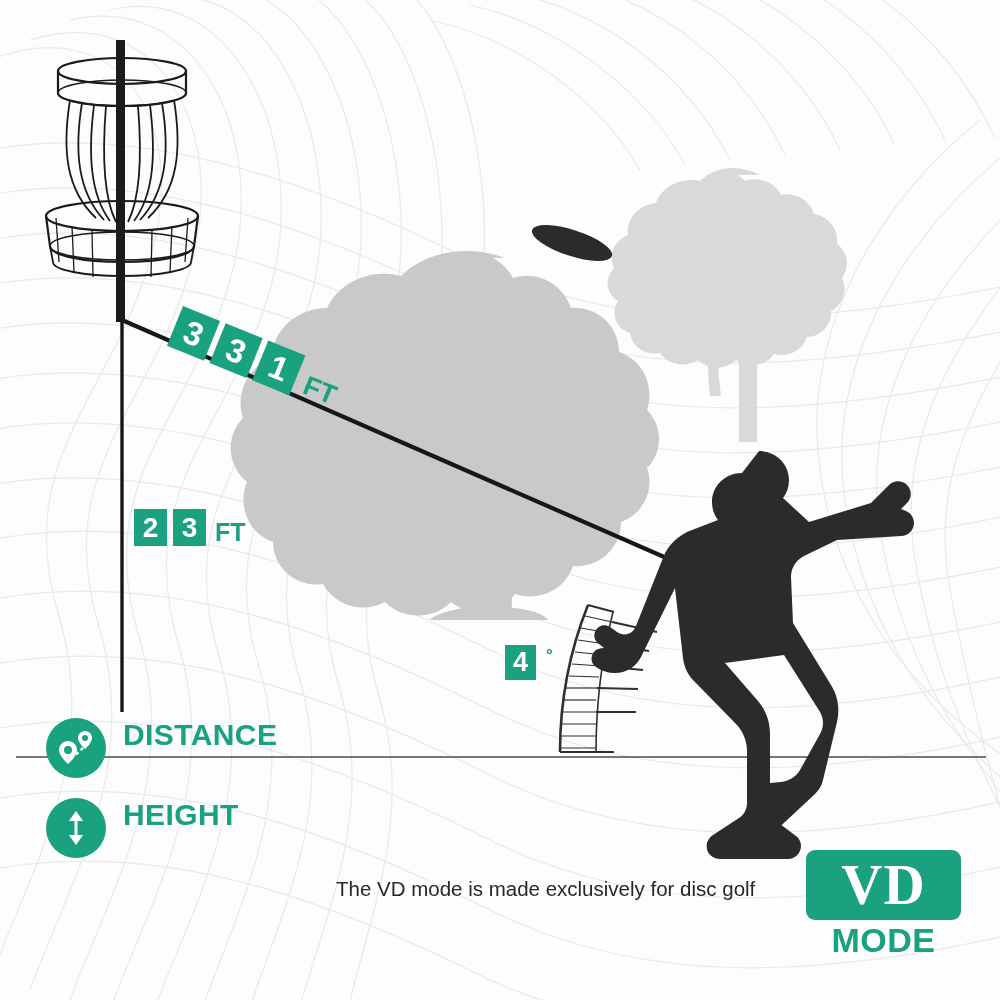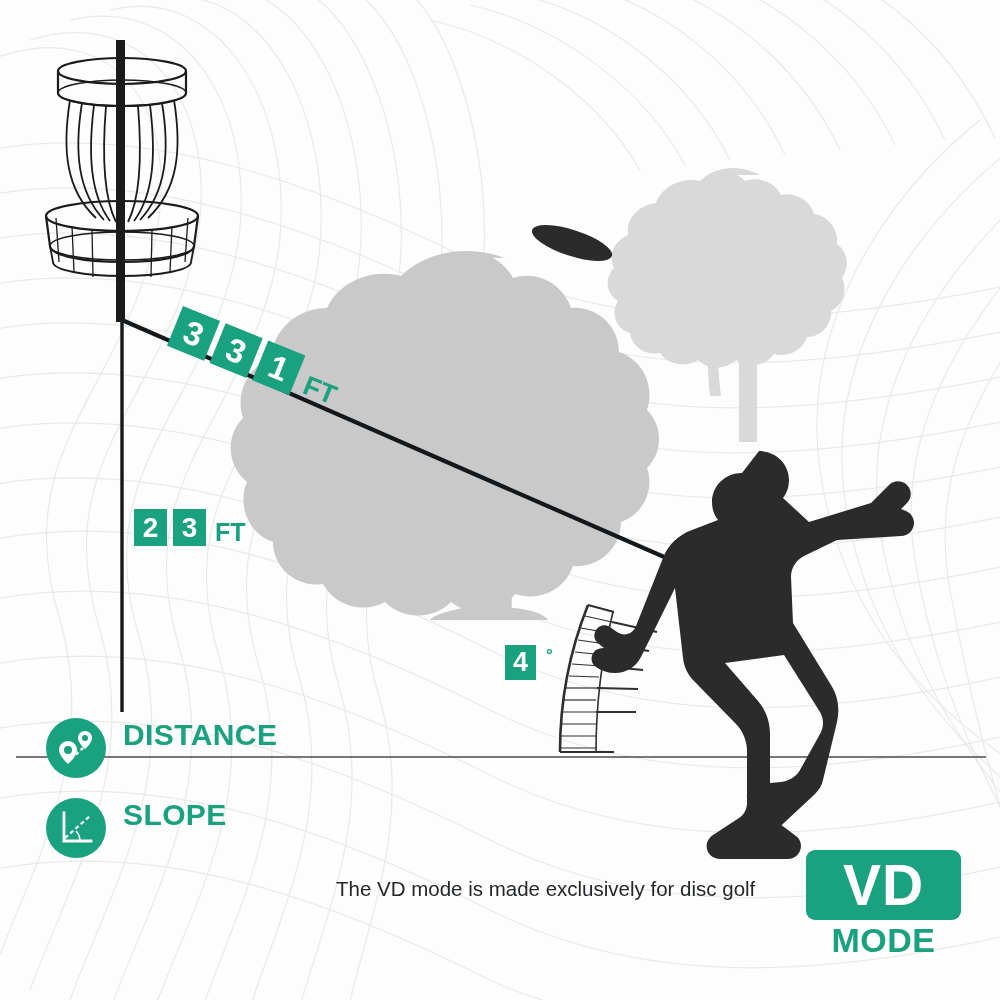--- a/index.html
+++ b/index.html
@@ -145,20 +145,21 @@
   }
   #vd-badge .vd-box {
     background: #1aa180;
     border-radius: 9px;
     color: #ffffff;
     font-weight: bold;
     font-size: 57px;
     line-height: 70px;
     letter-spacing: 1px;
     height: 70px;
+    font-family: Liberation Serif, serif;
   }
   #vd-badge .vd-mode {
     color: #1aa180;
     font-weight: bold;
     font-size: 34px;
     line-height: 1.1;
     margin-top: 2px;
     letter-spacing: 0.5px;
     text-align: center;
   }
@@ -343,35 +344,33 @@
             <circle cx="12" cy="22" r="4" fill="#1aa180"></circle>
             <path d="M29,3 c-4,0 -7,3 -7,7 c0,5 7,11 7,11 c0,0 7,-6 7,-11 c0,-4 -3,-7 -7,-7 z"></path>
             <circle cx="29" cy="10" r="3" fill="#1aa180"></circle>
           </g>
           <path d="M15,31 L27,20" stroke="#ffffff" stroke-width="2.4" stroke-dasharray="3.5 3" fill="none"></path>
         </svg>
       </div>
       <div class="legend-label">DISTANCE</div>
     </div>
 
-
     <div class="legend-row">
       <div class="legend-icon">
         <svg width="40" height="40" viewBox="0 0 40 40">
-          <g fill="none" stroke="#ffffff" stroke-width="2.8" stroke-linecap="square">
-            <path d="M8,5 L8,33 L35,33"></path>
+          <g fill="none" stroke="#ffffff" stroke-width="3">
+            <line x1="20" y1="8" x2="20" y2="32"></line>
           </g>
-          <g fill="none" stroke="#ffffff" stroke-width="2.2" stroke-dasharray="4 3">
-            <line x1="9" y1="30" x2="34" y2="8"></line>
-          </g>
-          <path d="M24,33 A15,15 0 0 0 20,23" fill="none" stroke="#ffffff" stroke-width="1.6"></path>
+          <polygon points="20,3 13,13 27,13" fill="#ffffff"></polygon>
+          <polygon points="20,37 13,27 27,27" fill="#ffffff"></polygon>
         </svg>
       </div>
-      <div class="legend-label">SLOPE</div>
+      <div class="legend-label">HEIGHT</div>
     </div>
+
 
   </div>
 
   <div id="caption">
     <div>The VD mode is made exclusively for disc golf</div>
   </div>
 
   <div id="vd-badge">
     <div class="vd-box">VD</div>
     <div class="vd-mode">MODE</div>

